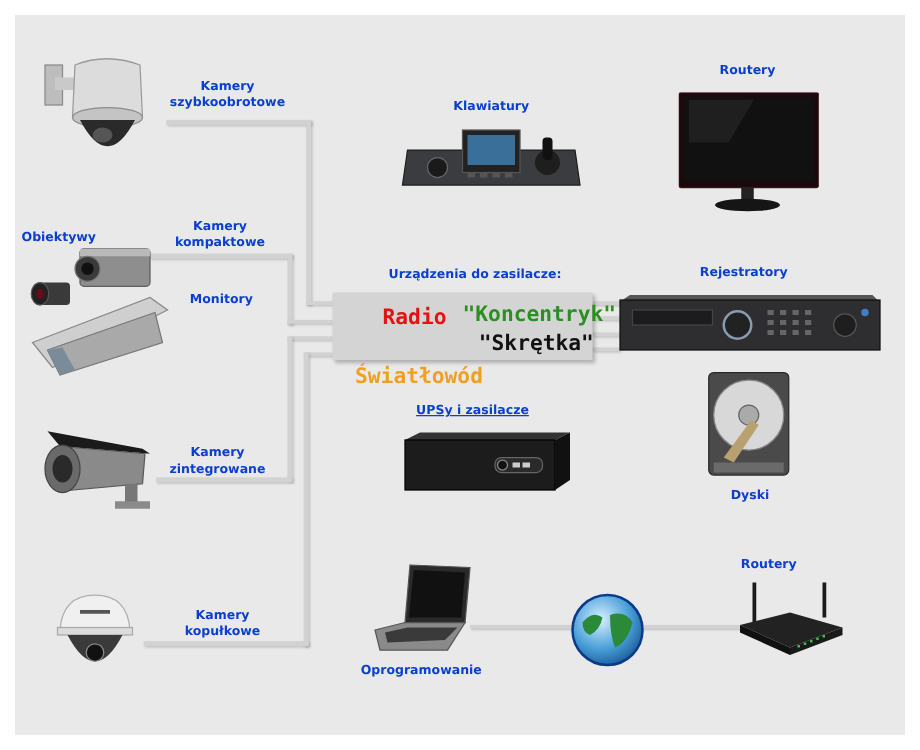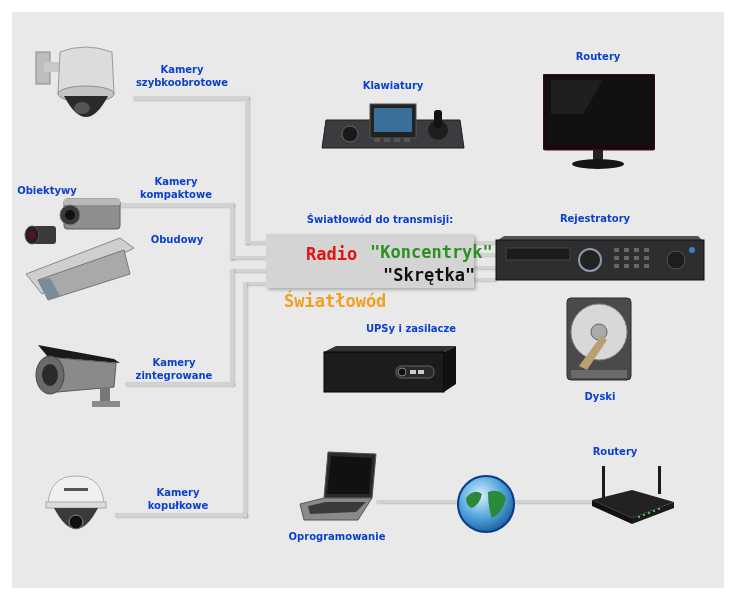--- a/index.html
+++ b/index.html
@@ -48,34 +48,34 @@
 
 <div class="lbl" style="left:132px;top:63px;width:100px;">
   <div>Kamery</div>
   <div>szybkoobrotowe</div>
 </div>
 <div class="lbl" style="left:14px;top:184px;width:66px;">Obiektywy</div>
 <div class="lbl" style="left:134px;top:175px;width:84px;">
   <div>Kamery</div>
   <div>kompaktowe</div>
 </div>
-<div class="lbl" style="left:148px;top:233px;width:58px;">Obudowy</div>
+<div class="lbl" style="left:148px;top:233px;width:58px;">Monitory</div>
 <div class="lbl" style="left:132px;top:356px;width:84px;">
   <div>Kamery</div>
   <div>zintegrowane</div>
 </div>
 <div class="lbl" style="left:140px;top:486px;width:76px;">
   <div>Kamery</div>
   <div>kopułkowe</div>
 </div>
 <div class="lbl" style="left:355px;top:79px;width:76px;">Klawiatury</div>
 <div class="lbl" style="left:560px;top:50px;width:76px;">Routery</div>
-<div class="lbl" style="left:295px;top:213px;width:170px;">Światłowód do transmisji:</div>
+<div class="lbl" style="left:295px;top:213px;width:170px;">Urządzenia do zasilacze:</div>
 <div class="lbl" style="left:545px;top:212px;width:100px;">Rejestratory</div>
-<div class="lbl" style="left:356px;top:322px;width:110px;">UPSy i zasilacze</div>
+<div class="lbl" style="left:323px;top:322px;width:110px;text-decoration:underline;">UPSy i zasilacze</div>
 <div class="lbl" style="left:575px;top:390px;width:50px;">Dyski</div>
 <div class="lbl" style="left:282px;top:530px;width:110px;">Oprogramowanie</div>
 <div class="lbl" style="left:585px;top:445px;width:60px;">Routery</div>
 
 <svg class="dev" style="left:30px;top:38px;" width="100" height="92" viewBox="0 0 100 92">
   <rect x="6" y="14" width="14" height="32" fill="#bdbdbd" stroke="#8a8a8a"></rect>
   <rect x="14" y="24" width="24" height="10" fill="#c9c9c9"></rect>
   <path d="M30 14 Q55 4 82 14 L84 56 Q56 66 28 56 Z" fill="#dcdcdc" stroke="#9a9a9a"></path>
   <ellipse cx="56" cy="56" rx="28" ry="8" fill="#c4c4c4" stroke="#8c8c8c"></ellipse>
   <path d="M34 58 Q56 100 78 58 Z" fill="#2a2a2a"></path>

